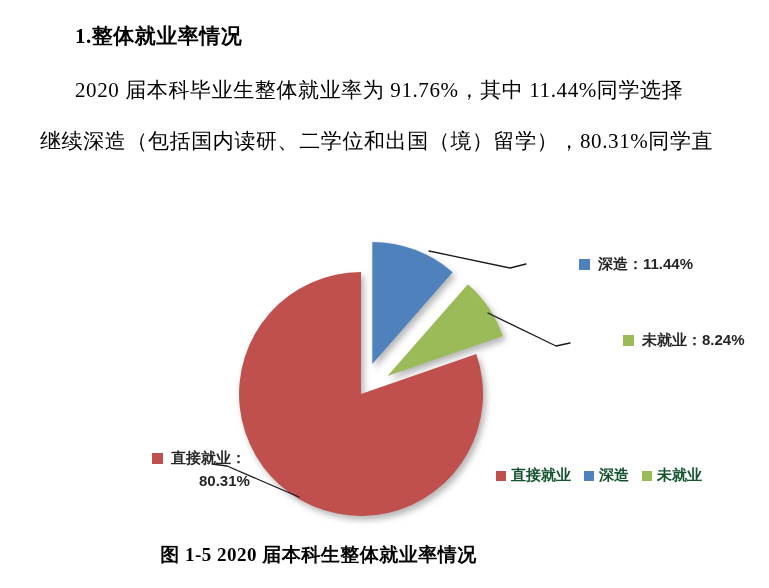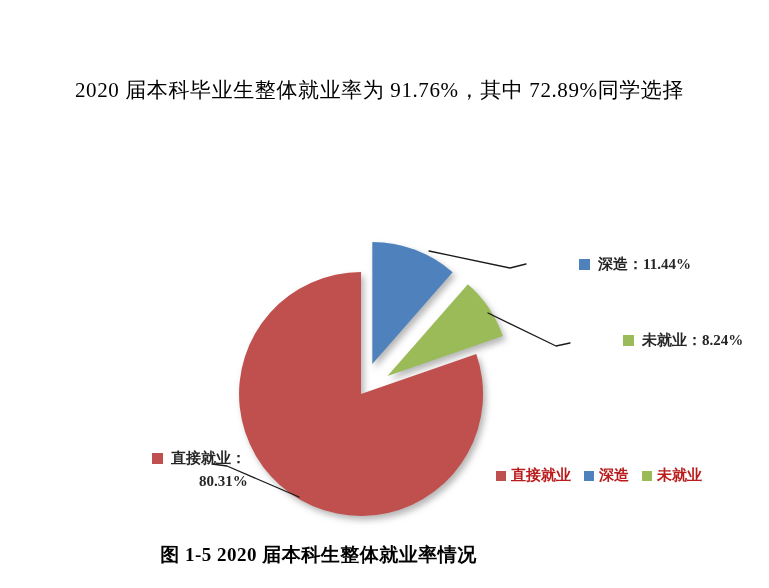--- a/index.html
+++ b/index.html
@@ -45,21 +45,21 @@
   }
   .leader {
     fill: none;
     stroke: #1a1a1a;
     stroke-width: 1.3;
     stroke-linejoin: round;
     stroke-linecap: round;
   }
   .callout {
     position: absolute;
-    font-family: Liberation Serif, serif;
+    font-family: Liberation Sans, sans-serif;
     font-size: 15px;
     font-weight: 700;
     color: #262626;
     white-space: nowrap;
     line-height: 20px;
     padding-left: 48px;
   }
   .swatch {
     display: inline-block;
     width: 11px;
@@ -74,21 +74,21 @@
   .legend {
     position: absolute;
     left: 496px;
     top: 466px;
     display: flex;
     align-items: center;
     gap: 13px;
     font-family: "Liberation Sans", "DejaVu Sans", sans-serif;
     font-size: 15px;
     font-weight: 600;
-    color: #b91c1c;
+    color: #14532d;
     white-space: nowrap;
   }
   .legend-entry {
     display: flex;
     align-items: center;
   }
   .legend-swatch {
     display: inline-block;
     width: 10px;
     height: 10px;
@@ -104,22 +104,24 @@
     font-weight: 700;
     color: #000000;
     letter-spacing: 0.5px;
   }
 </style>
 </head>
 <body>
 
 <div class="page">
 
+  <h1 class="heading">1.整体就业率情况</h1>
 
-  <div class="bodyline line1">2020 届本科毕业生整体就业率为 91.76%，其中 72.89%同学选择</div>
+  <div class="bodyline line1">2020 届本科毕业生整体就业率为 91.76%，其中 11.44%同学选择</div>
+  <div class="bodyline line2">继续深造（包括国内读研、二学位和出国（境）留学），80.31%同学直</div>
 
   <svg class="pie-svg" viewBox="0 0 769 588" xmlns="http://www.w3.org/2000/svg">
     <g id="pie-slices">
         <path d="M 372.3 364.0 L 372.3 242.0 A 122 122 0 0 1 452.6 272.2 Z" fill="#4F81BD" style="filter: drop-shadow(rgba(110, 110, 110, 0.5) 3px 4px 3px);"></path>
         <path d="M 387.5 376.1 L 467.9 284.3 A 122 122 0 0 1 502.8 336.1 Z" fill="#9BBB59" style="filter: drop-shadow(rgba(110, 110, 110, 0.5) 3px 4px 3px);"></path>
         <path d="M 361.0 394.0 L 476.3 354.0 A 122 122 0 1 1 361.0 272.0 Z" fill="#C0504D" style="filter: drop-shadow(rgba(110, 110, 110, 0.5) 3px 4px 3px);"></path>
       </g>
     <polyline class="leader" points="429,251 510,268 526,264"></polyline>
     <polyline class="leader" points="488,313 556,346 570,343"></polyline>
     <polyline class="leader" points="212,464 227,466 299,497"></polyline>

